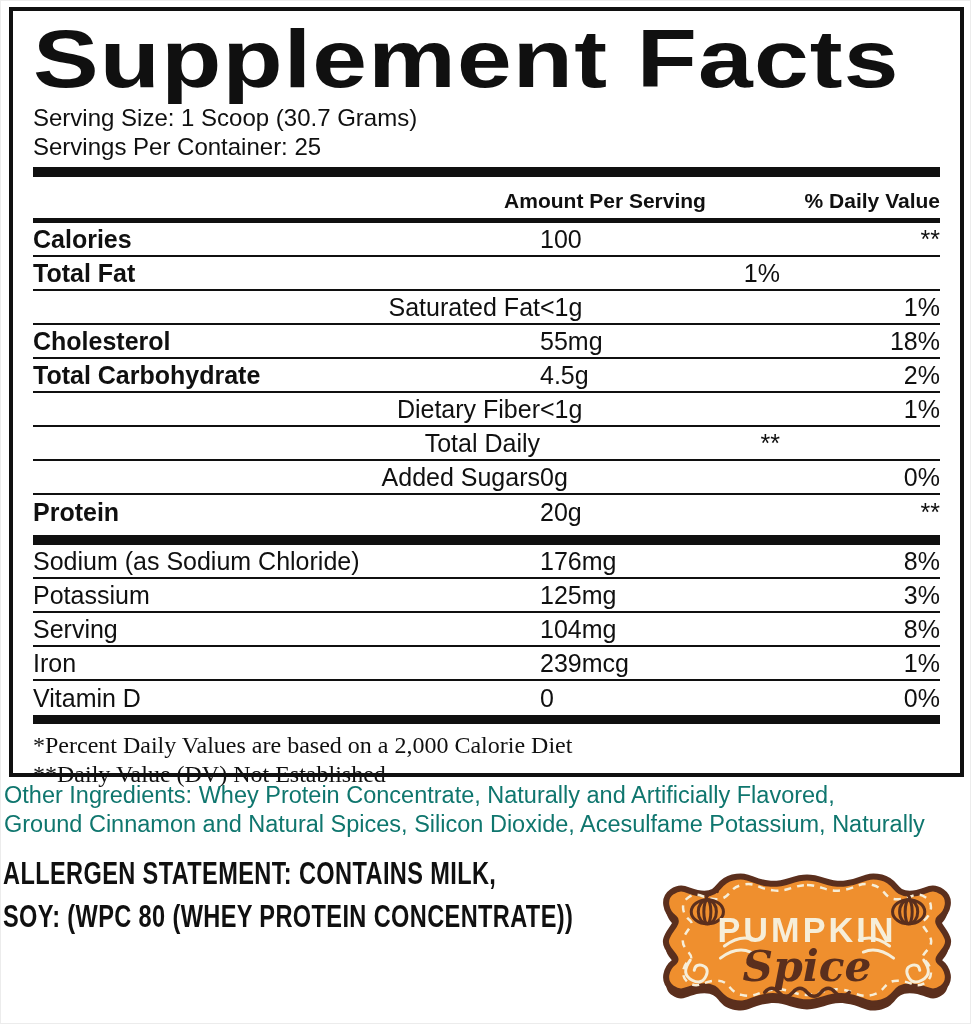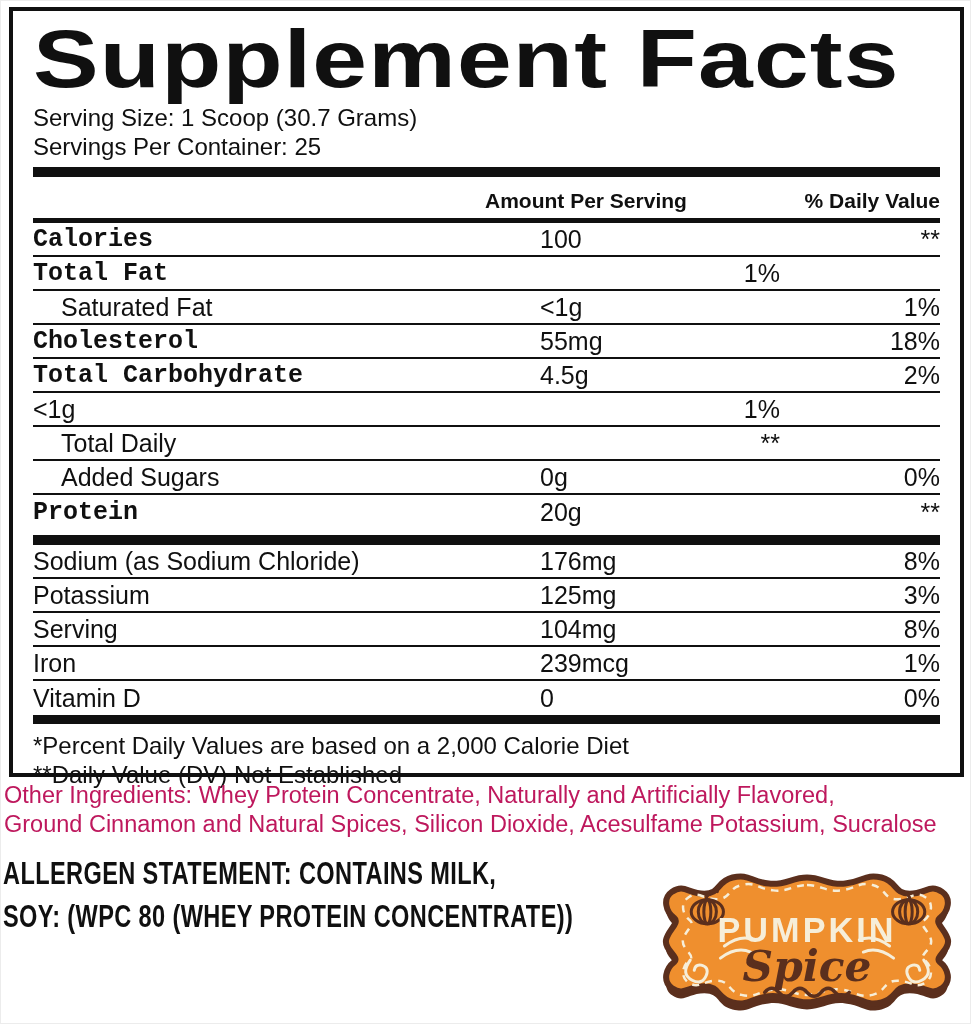--- a/index.html
+++ b/index.html
@@ -10,35 +10,35 @@
   .facts-box { position:absolute; left:8px; top:6px; width:955px; height:770px; border:4px solid #101010; box-sizing:border-box; padding:4px 20px 0 20px; background:#fff; }
   .title { margin:0; font-size:82px; font-weight:bold; line-height:88px; letter-spacing:1px; white-space:nowrap; transform:scaleX(1.2); transform-origin:left center; }
   .serving-line { font-size:24px; font-weight:normal; line-height:29px; }
   .bar { background:#101010; }
   .bar.thick { height:10px; margin-top:6px; }
   .bar.medium { height:5px; }
   .bar.thick2 { height:9px; }
 
   .grid-row { display:grid; grid-template-columns:1fr 240px 160px; align-items:center; }
   .header-row { height:36px; font-size:21px; font-weight:bold; align-items:end; padding-bottom:5px; }
-  .header-row .amount { position:relative; left:-55px; }
+  .header-row .amount { text-align:center; position:relative; left:-55px; }
   .header-row .dv { text-align:right; }
 
   .nrow { display:grid; grid-template-columns:1fr 240px 160px; align-items:center; height:34px; box-sizing:border-box; border-bottom:2px solid #101010; font-size:25px; }
   .nrow:last-child { border-bottom:none; }
   .nrow .amount { text-align:left; }
   .nrow .dv { text-align:right; }
-  .nrow.bold .label { font-weight:bold;font-family:Liberation Mono, monospace; }
-  .nrow.indent .label { padding-left:28px; }
+  .nrow.bold .label { font-weight:bold; }
+  .nrow.indent .label { padding-left:28px;text-align:right; }
   .nrow .note { font-size:25px; font-weight:normal; }
 
-  .footnotes { margin-top:7px; font-size:24px; line-height:29px; }
+  .footnotes { margin-top:7px; font-size:24px; line-height:29px;font-family:Liberation Serif, serif; }
 
   
-  .other-ing { position:absolute; left:3px; top:780px; font-size:23.5px; line-height:29px; color:#be185d; }
+  .other-ing { position:absolute; left:3px; top:780px; font-size:23.5px; line-height:29px; color:#0f766e; }
   .allergen { position:absolute; left:2px; top:851px; font-size:31px; font-weight:bold; line-height:43px; letter-spacing:0.5px; transform:scaleX(0.76); transform-origin:left top; white-space:nowrap; }
 
   .badge { position:absolute; left:655px; top:866px; width:302px; height:156px; }
 </style>
 </head>
 <body>
 
 <div class="page">
 
   <div class="facts-box">
@@ -75,20 +75,21 @@
           <span class="label">Cholesterol</span>
           <span class="amount">55mg</span>
           <span class="dv">18%</span>
         </div>
         <div class="nrow bold">
           <span class="label">Total Carbohydrate</span>
           <span class="amount">4.5g</span>
           <span class="dv">2%</span>
         </div>
         <div class="nrow indent">
+          <span class="label">Dietary Fiber</span>
           <span class="amount">&lt;1g</span>
           <span class="dv">1%</span>
         </div>
         <div class="nrow indent">
           <span class="label">Total Daily</span>
           <span class="dv">**</span>
         </div>
         <div class="nrow indent">
           <span class="label">Added Sugars</span>
           <span class="amount">0g</span>
@@ -134,21 +135,21 @@
     <div class="bar thick2"></div>
 
     <div class="footnotes">
       <div>*Percent Daily Values are based on a 2,000 Calorie Diet</div>
       <div>**Daily Value (DV) Not Established</div>
     </div>
   </div>
 
   <div class="other-ing">
     <div>Other Ingredients: Whey Protein Concentrate, Naturally and Artificially Flavored,</div>
-    <div>Ground Cinnamon and Natural Spices, Silicon Dioxide, Acesulfame Potassium, Sucralose</div>
+    <div>Ground Cinnamon and Natural Spices, Silicon Dioxide, Acesulfame Potassium, Naturally</div>
   </div>
 
   <div class="allergen">
     <div>ALLERGEN STATEMENT: CONTAINS MILK,</div>
     <div>SOY: (WPC 80 (WHEY PROTEIN CONCENTRATE))</div>
   </div>
 
   <svg class="badge" viewBox="0 0 300 154" xmlns="http://www.w3.org/2000/svg">
 
     <path fill="#5b2f1d" transform="translate(0,7)" d="M150,10 C165,10 172,18 188,16 C206,14 208,6 224,10 C240,14 236,26 252,26 C268,26 272,16 284,24 C294,31 290,44 282,50 C276,55 288,62 290,72 C292,82 276,89 282,94 C290,100 294,113 284,120 C272,128 268,118 252,118 C236,118 240,130 224,134 C208,138 206,130 188,128 C172,126 165,134 150,134 C135,134 128,126 112,128 C94,130 92,138 76,134 C60,130 64,118 48,118 C32,118 28,128 16,120 C6,113 10,100 18,94 C24,89 8,82 10,72 C12,62 24,55 18,50 C10,44 6,31 16,24 C28,16 32,26 48,26 C64,26 60,14 76,10 C92,6 94,14 112,16 C128,18 135,10 150,10 Z"></path>

